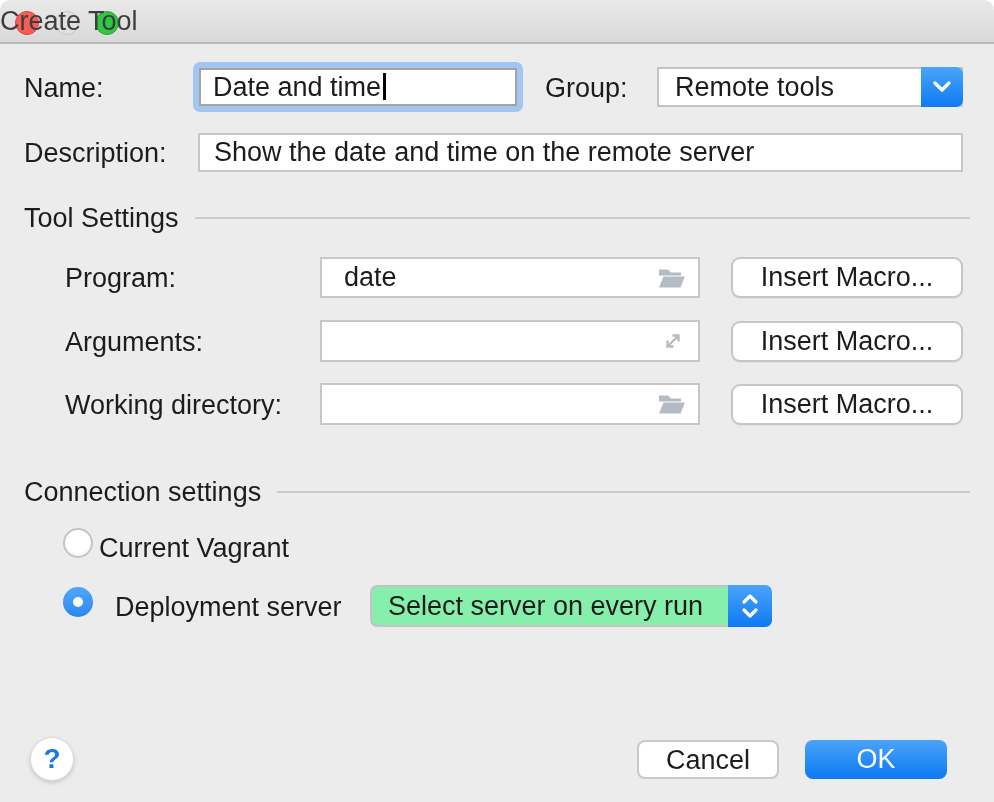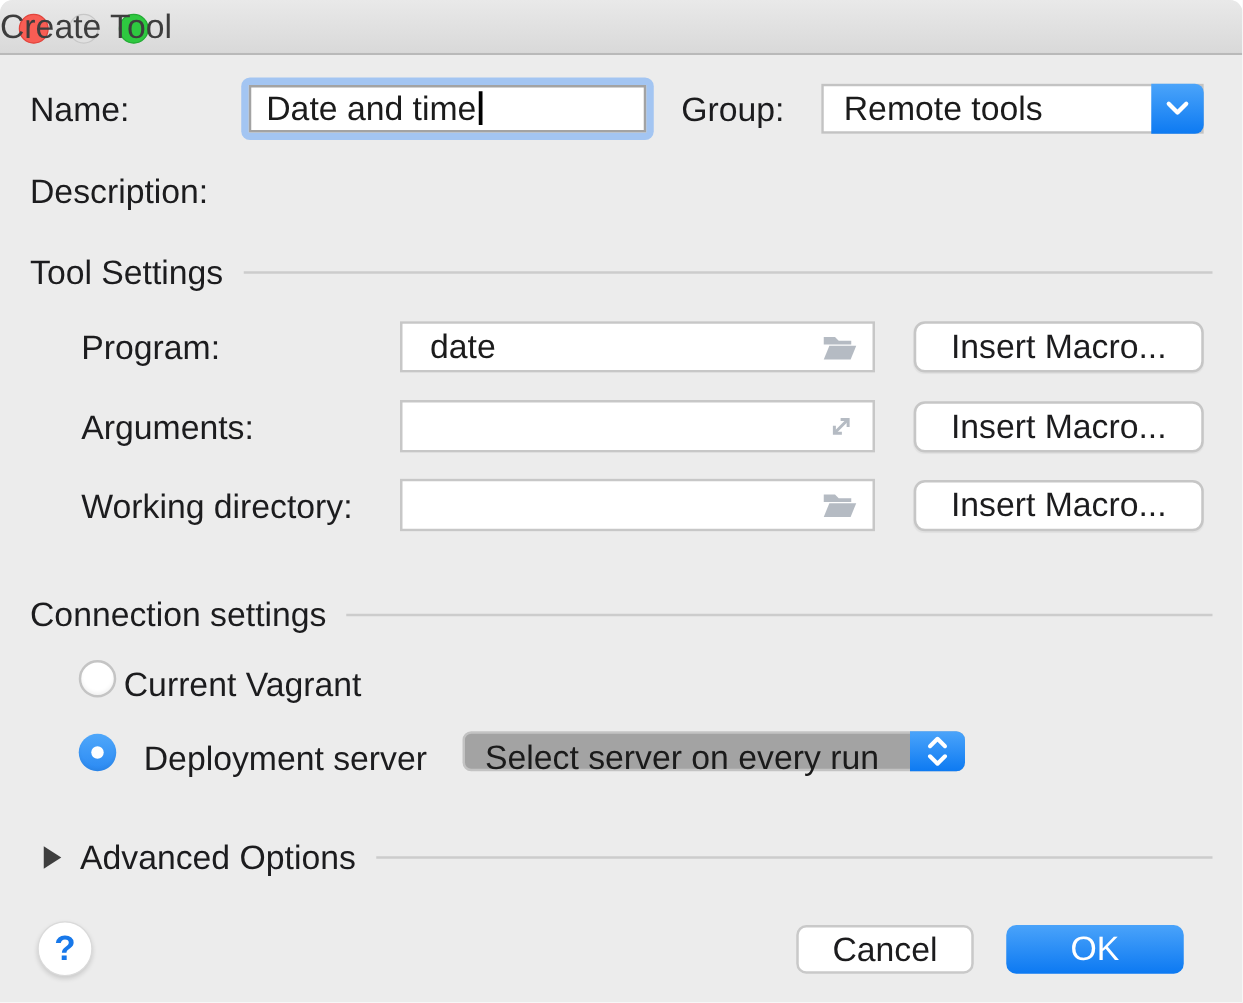--- a/index.html
+++ b/index.html
@@ -81,22 +81,22 @@
   }
   .radio.on {
     background: linear-gradient(#4fa7fa, #2b8af3); border: none;
   }
   .radio.on::after {
     content: ""; position: absolute; left: 50%; top: 50%; transform: translate(-50%,-50%);
     width: 10px; height: 10px; border-radius: 50%; background: #fff;
   }
 
   .popup {
-    position: absolute; left: 370px; top: 585px; width: 402px; height: 32px;
-    background: #a3a3a3; border: 2px solid #c3c3c3; border-radius: 7px;
+    position: absolute; left: 370px; top: 585px; width: 402px; height: 42px;
+    background: #86efac; border: 2px solid #c3c3c3; border-radius: 7px;
   }
   .popup .combo-text { line-height: 38px; }
   .popup .blue-cap { width: 44px; }
 
   
   .disclosure-triangle {
     width: 0; height: 0; border-top: 9px solid transparent; border-bottom: 9px solid transparent;
     border-left: 14px solid #3e3e3e; margin-right: 15px; flex: none;
   }
 
@@ -133,20 +133,21 @@
   <div class="combo">
     <span class="combo-text">Remote tools</span>
     <span class="blue-cap">
       <svg width="22" height="14" viewBox="0 0 22 14">
         <polyline points="4,3 11,10 18,3" fill="none" stroke="#ffffff" stroke-width="3.4" stroke-linecap="round" stroke-linejoin="round"></polyline>
       </svg>
     </span>
   </div>
 
   <div class="lbl" style="left:24px; top:138px;">Description:</div>
+  <div class="field" style="left:198px; top:133px; width:765px; height:39px; line-height:35px; padding-left:14px;">Show the date and time on the remote server</div>
 
   <div class="sep-row" style="left:24px; right:24px; top:205px; height:26px;">
     <span class="sep-label">Tool Settings</span>
     <span class="sep-line"></span>
   </div>
 
   <div class="lbl" style="left:65px; top:263px;">Program:</div>
   <div class="field" style="left:320px; top:257px; width:380px; height:41px; line-height:37px; padding-left:22px;"><span>date</span>
     <span class="field-icon">
       <svg width="28" height="23" viewBox="0 0 28 23">
@@ -193,23 +194,18 @@
   <div class="popup">
     <span class="combo-text">Select server on every run</span>
     <span class="blue-cap">
       <svg width="22" height="30" viewBox="0 0 22 30">
         <polyline points="5,11 11,5 17,11" fill="none" stroke="#ffffff" stroke-width="3.2" stroke-linecap="round" stroke-linejoin="round"></polyline>
         <polyline points="5,19 11,25 17,19" fill="none" stroke="#ffffff" stroke-width="3.2" stroke-linecap="round" stroke-linejoin="round"></polyline>
       </svg>
     </span>
   </div>
 
-  <div class="sep-row" style="left:35px; right:24px; top:672px; height:28px;">
-    <span class="disclosure-triangle"></span>
-    <span class="sep-label">Advanced Options</span>
-    <span class="sep-line"></span>
-  </div>
 
   <div class="help-btn">?</div>
   <div class="btn cancel">Cancel</div>
   <div class="btn ok">OK</div>
 
 </div>
 
 </body></html>

